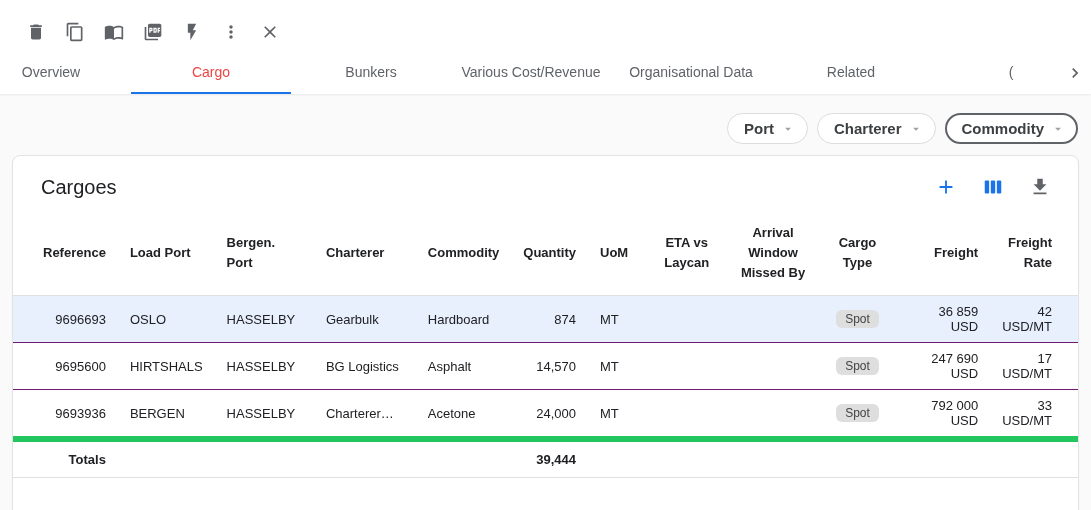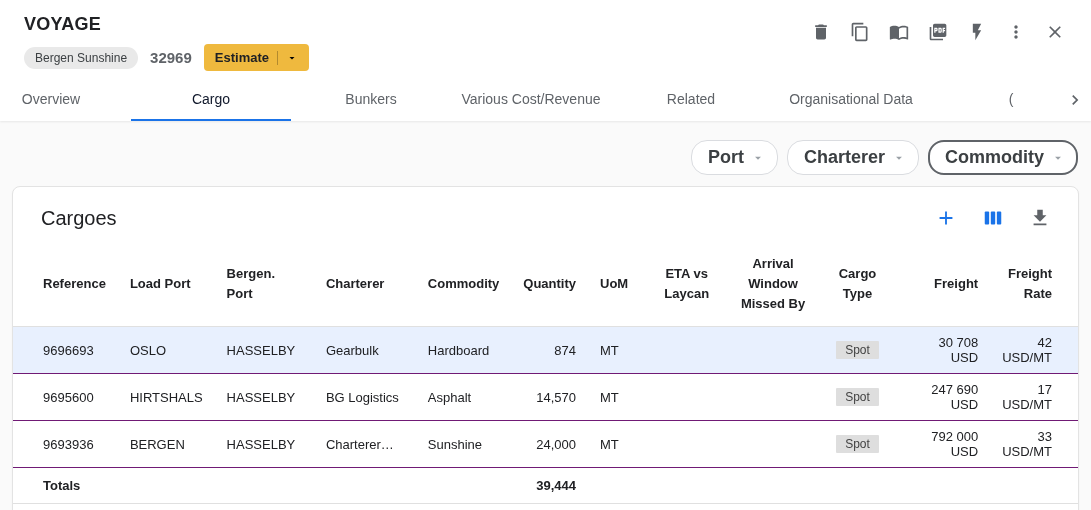--- a/index.html
+++ b/index.html
@@ -14,73 +14,59 @@
   .voyage-num { color:#5f6368; font-weight:bold; font-size:15px; }
   .estimate-btn { background:#efb93e; border:none; border-radius:4px; padding:6px 11px; font-weight:bold; font-size:13px; color:#202124; display:flex; align-items:center; gap:8px; cursor:pointer; font-family:inherit; }
   .estimate-btn .divider { width:1px; height:14px; background:rgba(0,0,0,.25); }
   .header-icons { display:flex; gap:15px; align-items:center; margin-top:6px; }
   .icon-btn { width:24px; height:24px; display:flex; align-items:center; justify-content:center; cursor:pointer; }
   .icon-btn svg { fill:#5f6368; }
 
   
   .tabs { display:flex; margin-top:7px; padding-left:37px; position:relative; overflow:hidden; white-space:nowrap;justify-content:flex-end; }
   .tab { width:160px; flex:0 0 160px; text-align:center; padding:13px 0 12px; font-size:14px; color:#5f6368; cursor:pointer; border-bottom:2px solid transparent; }
-  .tab.active { color:#0f172a; border-bottom-color:#1a73e8; }
+  .tab.active { color:#ef4444; border-bottom-color:#1a73e8; }
   .tab-scroll { position:absolute; right:0; top:0; height:100%; width:40px; display:flex; align-items:center; justify-content:flex-end; padding-right:6px; background:linear-gradient(to right, rgba(255,255,255,0), #fff 45%); cursor:pointer; }
   .tab-scroll svg { fill:#5f6368; }
 
   
   .filters { display:flex; justify-content:flex-end; gap:9px; padding:19px 13px 11px; }
-  .filter-chip { display:flex; align-items:center; gap:7px; background:#fff; border:1px solid #dadce0; border-radius:16px; padding:6px 12px 6px 16px; font-size:18px; color:#3c4043; font-weight:bold; cursor:pointer; }
+  .filter-chip { display:flex; align-items:center; gap:7px; background:#fff; border:1px solid #dadce0; border-radius:16px; padding:6px 12px 6px 16px; font-size:15px; color:#3c4043; font-weight:bold; cursor:pointer; }
   .filter-chip.focused { border:2px solid #5f6368; padding:5px 11px 5px 15px; }
   .filter-chip svg { fill:#9aa0a6; }
 
   
   .card { margin:0 12px; background:#fff; border:1px solid #e3e3e3; border-radius:8px; box-shadow:0 1px 2px rgba(0,0,0,0.04); }
   .card-header { display:flex; justify-content:space-between; align-items:center; padding:19px 26px 12px 28px; }
   .card-title { font-size:20px; color:#202124; }
   .card-actions { display:flex; gap:23px; align-items:center; }
   .card-actions .blue svg { fill:#1a73e8; }
   .card-actions .dark svg { fill:#5f6368; }
 
   
   table { width:100%; border-collapse:collapse; font-size:13px; color:#202124; }
   th, td { padding:8px 12px; }
   th { font-weight:bold; text-align:left; vertical-align:middle; line-height:1.55; padding-top:12px; padding-bottom:12px; border-bottom:1px solid #e0e0e0; }
-  th:first-child, td:first-child { padding-left:30px; }
+  th:first-child, td:first-child { padding-left:30px;text-align:right; }
   th:last-child, td:last-child { padding-right:26px;text-align:right; }
   td { border-bottom:1px solid #701a75; height:31px; }
   .al-right { text-align:right; }
   .al-center { text-align:center; }
   tr.data-row.selected td { background:#e8f0fe; }
-  tr.totals td { font-weight:bold; border-top:1px solid #22c55e; border-bottom:1px solid #e0e0e0; padding-top:10px; padding-bottom:10px; }
-  .badge { display:inline-block; background:#dedede; color:#424242; border-radius:1px; padding:2px 9px; font-size:12px; }
+  tr.totals td { font-weight:bold; border-top:6px solid #22c55e; border-bottom:1px solid #e0e0e0; padding-top:10px; padding-bottom:10px; }
+  .badge { display:inline-block; background:#dedede; color:#424242; border-radius:6px; padding:2px 9px; font-size:12px; }
 
   
   .load-more-wrap { text-align:center; padding:18px 0 21px; }
 </style>
 </head>
 <body>
 
 <div class="topbar">
   <div class="header">
-    <div>
-      <div class="page-title">VOYAGE</div>
-      <div class="subrow">
-        <span class="vessel-chip">Bergen Sunshine</span>
-        <span class="voyage-num">32969</span>
-        <button class="estimate-btn">
-          <span>Estimate</span>
-          <span class="divider"></span>
-          <svg width="12" height="12" viewBox="0 0 24 24">
-              <path d="M7 10l5 5 5-5z"></path>
-            </svg>
-        </button>
-      </div>
-    </div>
     <div class="header-icons">
       <span class="icon-btn">
           <svg width="20" height="20" viewBox="0 0 24 24">
             <path d="M6 19c0 1.1.9 2 2 2h8c1.1 0 2-.9 2-2V7H6v12zM19 4h-3.5l-1-1h-5l-1 1H5v2h14V4z"></path>
           </svg>
         </span>
       <span class="icon-btn">
           <svg width="20" height="20" viewBox="0 0 24 24">
             <path d="M16 1H4c-1.1 0-2 .9-2 2v14h2V3h12V1zm3 4H8c-1.1 0-2 .9-2 2v14c0 1.1.9 2 2 2h11c1.1 0 2-.9 2-2V7c0-1.1-.9-2-2-2zm0 16H8V7h11v14z"></path>
           </svg>
@@ -111,22 +97,22 @@
           </svg>
         </span>
     </div>
   </div>
 
   <div class="tabs">
     <div class="tab">Overview</div>
     <div class="tab active">Cargo</div>
     <div class="tab">Bunkers</div>
     <div class="tab">Various Cost/Revenue</div>
+    <div class="tab">Organisational Data</div>
     <div class="tab">Related</div>
-    <div class="tab">Organisational Data</div>
     <div class="tab">(</div>
     <div class="tab-scroll">
       <svg width="20" height="20" viewBox="0 0 24 24">
           <path d="M10 6L8.59 7.41 13.17 12l-4.58 4.59L10 18l6-6z"></path>
         </svg>
     </div>
   </div>
 </div>
 
 <div class="filters">
@@ -210,21 +196,21 @@
         <td>9696693</td>
         <td>OSLO</td>
         <td>HASSELBY</td>
         <td>Gearbulk</td>
         <td>Hardboard</td>
         <td class="al-right">874</td>
         <td>MT</td>
         <td class="al-center"></td>
         <td class="al-center"></td>
         <td class="al-center"><span class="badge">Spot</span></td>
-        <td class="al-right">30 708 USD</td>
+        <td class="al-right">36 859 USD</td>
         <td class="al-right">42 USD/MT</td>
       </tr>
       <tr class="data-row">
         <td>9695600</td>
         <td>HIRTSHALS</td>
         <td>HASSELBY</td>
         <td>BG Logistics</td>
         <td>Asphalt</td>
         <td class="al-right">14,570</td>
         <td>MT</td>
@@ -232,21 +218,21 @@
         <td class="al-center"></td>
         <td class="al-center"><span class="badge">Spot</span></td>
         <td class="al-right">247 690 USD</td>
         <td class="al-right">17 USD/MT</td>
       </tr>
       <tr class="data-row">
         <td>9693936</td>
         <td>BERGEN</td>
         <td>HASSELBY</td>
         <td>Charterer…</td>
-        <td>Sunshine</td>
+        <td>Acetone</td>
         <td class="al-right">24,000</td>
         <td>MT</td>
         <td class="al-center"></td>
         <td class="al-center"></td>
         <td class="al-center"><span class="badge">Spot</span></td>
         <td class="al-right">792 000 USD</td>
         <td class="al-right">33 USD/MT</td>
       </tr>
       <tr class="totals">
         <td>Totals</td>

